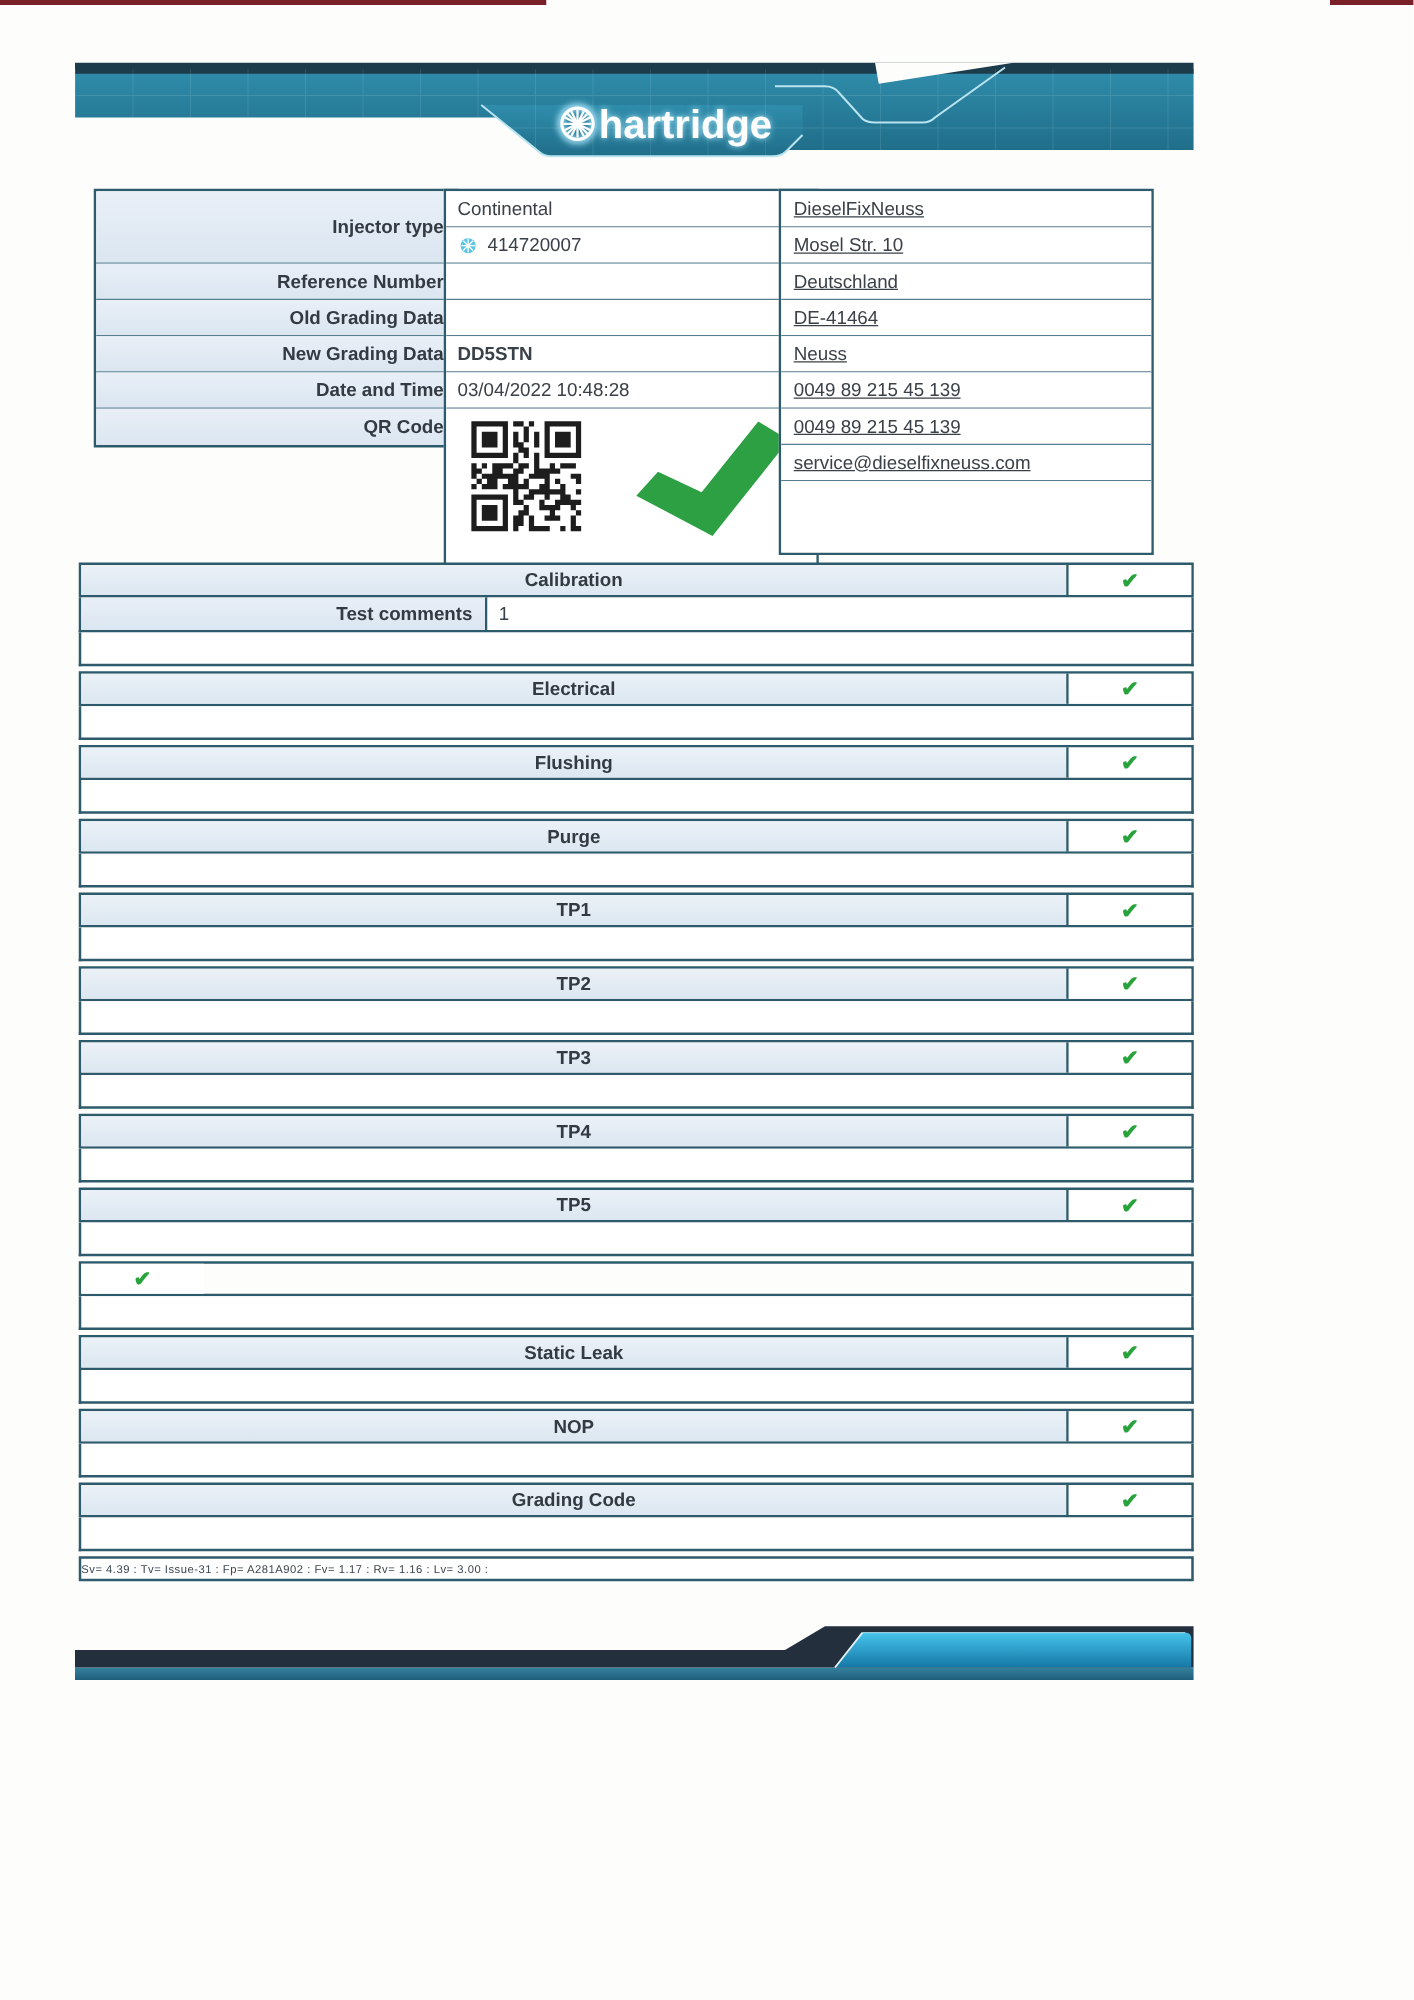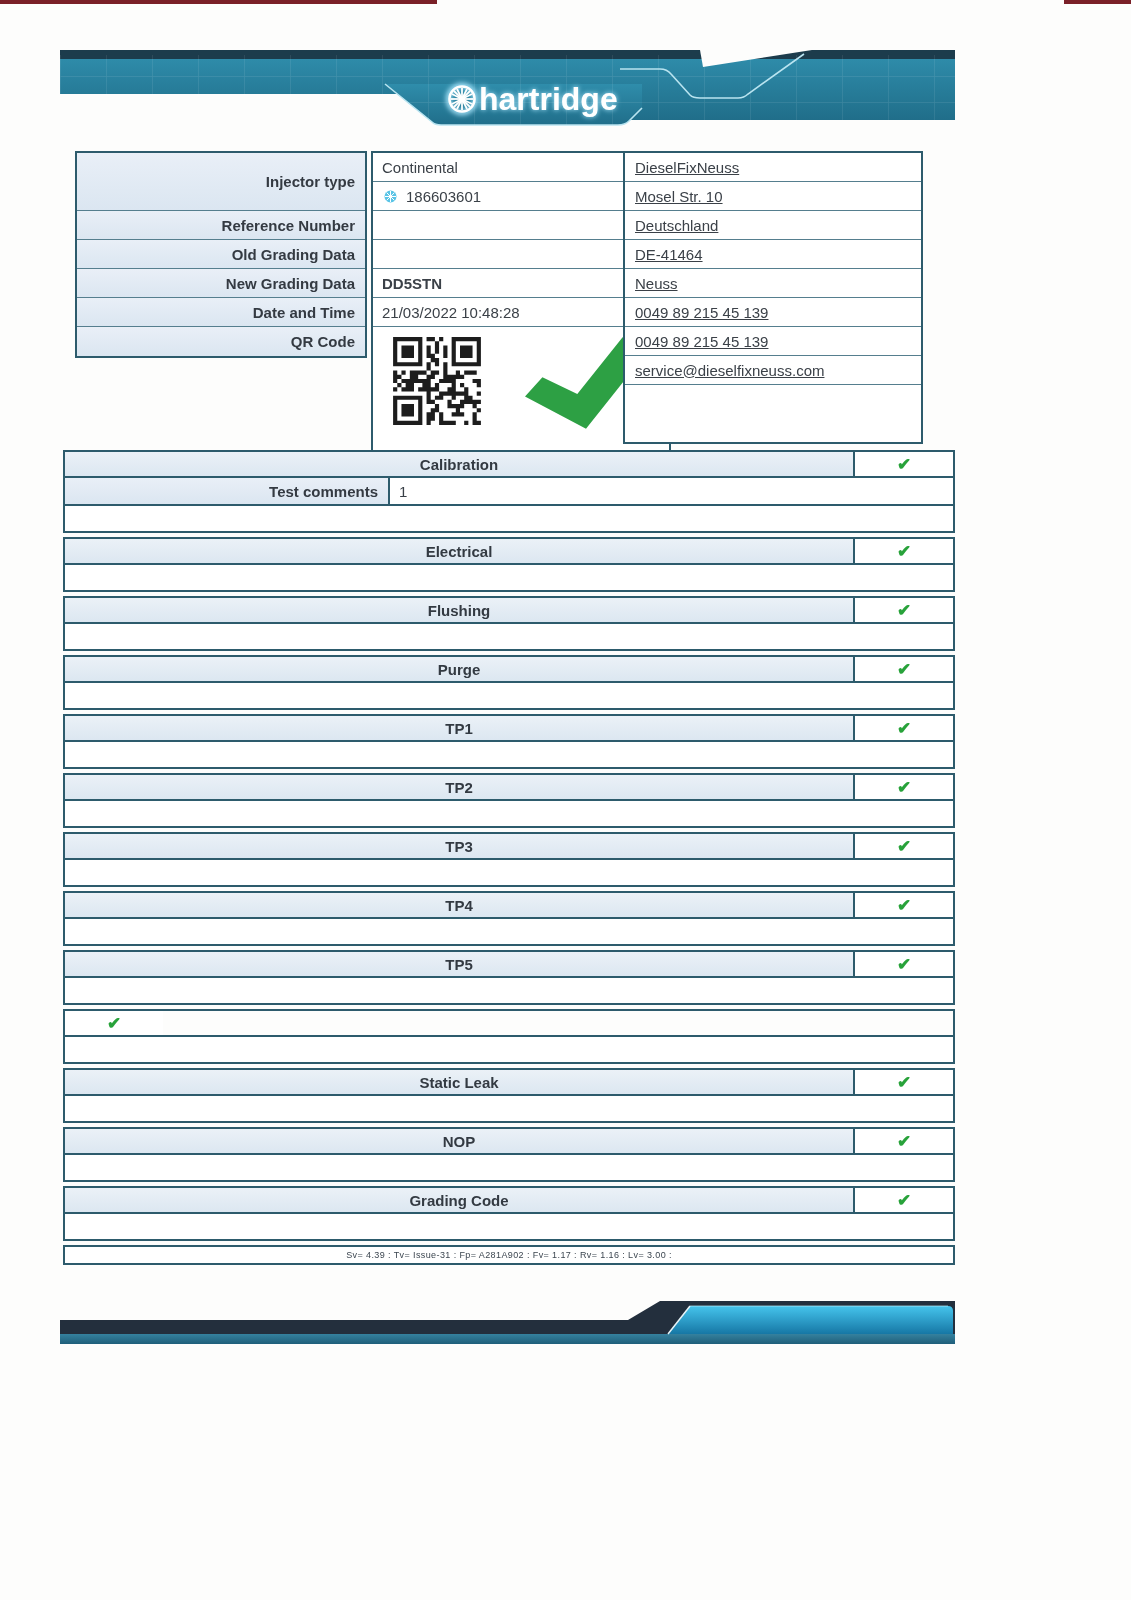--- a/index.html
+++ b/index.html
@@ -11,21 +11,21 @@
   .scan-mark.right{right:0;width:67px;}
 
   
   .banner-top{position:absolute;left:60px;top:50px;}
   .banner-bottom{position:absolute;left:60px;top:1292px;}
 
   
   .info-table{position:absolute;left:63px;top:151px;width:892px;}
   .col{position:absolute;top:0;box-sizing:border-box;border:2px solid #2d5b6c;background:#fff;}
   .col-labels{left:12px;width:292px;}
-  .col-values{left:308px;width:300px;}
+  .col-values{left:292px;width:300px;}
   .col-contact{left:560px;width:300px;text-decoration:underline;}
   .cell{box-sizing:border-box;height:29px;display:flex;align-items:center;
         font-size:15px;border-bottom:1px solid #557e8e;background:#fff;overflow:hidden;}
   .cell:last-child{border-bottom:none;text-align:right;}
   .lab{justify-content:flex-end;text-align:right;padding-right:10px;font-weight:bold;color:#343a42;
        background:linear-gradient(180deg,#e9eff7 0%,#dbe6f1 100%);}
   .lab.h2{height:58px;}
   .val{padding-left:9px;color:#3b4148;}
   .val.bold{font-weight:bold;}
   .contact-cell{padding-left:10px;color:#3b4148;}
@@ -45,21 +45,21 @@
             border-right:2px solid #2d5b6c;}
   .sec-check{width:98px;display:flex;align-items:center;justify-content:center;background:#fff;}
   .check{color:#28a23a;font-size:17px;font-weight:bold;line-height:1;}
   .sec-comments{display:flex;height:28px;border:2px solid #2d5b6c;border-top:none;box-sizing:border-box;}
   .sec-comments-label{width:325px;display:flex;align-items:center;justify-content:flex-end;
             padding-right:10px;box-sizing:border-box;font-weight:bold;font-size:15px;color:#343a42;
             background:linear-gradient(180deg,#e9eff7 0%,#dbe6f1 100%);border-right:2px solid #2d5b6c;}
   .sec-comments-value{flex:1;display:flex;align-items:center;padding-left:9px;font-size:15px;background:#fff;}
   .sec-empty{height:27px;border:2px solid #2d5b6c;border-top:none;background:#fff;box-sizing:border-box;}
   .footer-row{height:20px;margin-top:3px;border:2px solid #2d5b6c;box-sizing:border-box;
-            display:flex;align-items:center;justify-content:center;background:#fff;}
+            display:flex;align-items:center;justify-content:flex-start;background:#fff;}
   .version-line{font-size:9px;color:#3c4650;letter-spacing:.4px;}
 </style>
 </head>
 <body>
 
 <div class="page">
 
   <div class="scan-mark left"></div>
   <div class="scan-mark right"></div>
 
@@ -126,26 +126,26 @@
             <circle cx="6.5" cy="6.5" r="6" fill="#59c4e6"></circle>
             <g stroke="#ffffff" stroke-width="1">
               <line x1="6.5" y1="1" x2="6.5" y2="12"></line>
                 <line x1="1" y1="6.5" x2="12" y2="6.5"></line>
               <line x1="2.6" y1="2.6" x2="10.4" y2="10.4"></line>
                 <line x1="10.4" y1="2.6" x2="2.6" y2="10.4"></line>
             </g>
             <circle cx="6.5" cy="6.5" r="1.6" fill="#ffffff"></circle>
           </svg>
         </span>
-        <span>186603601</span>
+        <span>414720007</span>
       </div>
       <div class="cell val"></div>
       <div class="cell val"></div>
       <div class="cell val bold">DD5STN</div>
-      <div class="cell val">21/03/2022 10:48:28</div>
+      <div class="cell val">03/04/2022 10:48:28</div>
       <div class="cell qr-cell">
         <svg id="qr-svg" width="92" height="92" viewBox="-2 -2 88 88">
             <path d="M0,0h28v28h-28ZM4,4h20v20h-20ZM8,8h12v12h-12ZM56,0h28v28h-28ZM60,4h20v20h-20ZM64,8h12v12h-12ZM0,56h28v28h-28ZM4,60h20v20h-20ZM8,64h12v12h-12ZM32,0h4v4h-4ZM36,0h4v4h-4ZM44,0h4v4h-4ZM40,4h4v4h-4ZM32,8h4v4h-4ZM40,8h4v4h-4ZM48,8h4v4h-4ZM32,12h4v4h-4ZM40,12h4v4h-4ZM48,12h4v4h-4ZM32,16h4v4h-4ZM36,16h4v4h-4ZM48,16h4v4h-4ZM36,20h4v4h-4ZM40,20h4v4h-4ZM32,24h4v4h-4ZM40,24h4v4h-4ZM48,24h4v4h-4ZM32,28h4v4h-4ZM48,28h4v4h-4ZM0,32h4v4h-4ZM8,32h4v4h-4ZM16,32h4v4h-4ZM20,32h4v4h-4ZM24,32h4v4h-4ZM28,32h4v4h-4ZM36,32h4v4h-4ZM40,32h4v4h-4ZM48,32h4v4h-4ZM60,32h4v4h-4ZM68,32h4v4h-4ZM72,32h4v4h-4ZM76,32h4v4h-4ZM0,36h4v4h-4ZM4,36h4v4h-4ZM16,36h4v4h-4ZM20,36h4v4h-4ZM32,36h4v4h-4ZM36,36h4v4h-4ZM48,36h4v4h-4ZM52,36h4v4h-4ZM56,36h4v4h-4ZM60,36h4v4h-4ZM64,36h4v4h-4ZM0,40h4v4h-4ZM8,40h4v4h-4ZM12,40h4v4h-4ZM16,40h4v4h-4ZM20,40h4v4h-4ZM24,40h4v4h-4ZM28,40h4v4h-4ZM32,40h4v4h-4ZM44,40h4v4h-4ZM48,40h4v4h-4ZM52,40h4v4h-4ZM56,40h4v4h-4ZM76,40h4v4h-4ZM80,40h4v4h-4ZM4,44h4v4h-4ZM12,44h4v4h-4ZM16,44h4v4h-4ZM28,44h4v4h-4ZM32,44h4v4h-4ZM40,44h4v4h-4ZM56,44h4v4h-4ZM64,44h4v4h-4ZM80,44h4v4h-4ZM0,48h4v4h-4ZM8,48h4v4h-4ZM12,48h4v4h-4ZM16,48h4v4h-4ZM24,48h4v4h-4ZM28,48h4v4h-4ZM32,48h4v4h-4ZM36,48h4v4h-4ZM40,48h4v4h-4ZM52,48h4v4h-4ZM56,48h4v4h-4ZM68,48h4v4h-4ZM32,52h4v4h-4ZM44,52h4v4h-4ZM48,52h4v4h-4ZM52,52h4v4h-4ZM56,52h4v4h-4ZM60,52h4v4h-4ZM64,52h4v4h-4ZM68,52h4v4h-4ZM80,52h4v4h-4ZM32,56h4v4h-4ZM40,56h4v4h-4ZM44,56h4v4h-4ZM56,56h4v4h-4ZM68,56h4v4h-4ZM72,56h4v4h-4ZM32,60h4v4h-4ZM36,60h4v4h-4ZM52,60h4v4h-4ZM64,60h4v4h-4ZM68,60h4v4h-4ZM72,60h4v4h-4ZM76,60h4v4h-4ZM80,60h4v4h-4ZM40,64h4v4h-4ZM52,64h4v4h-4ZM56,64h4v4h-4ZM60,64h4v4h-4ZM64,64h4v4h-4ZM76,64h4v4h-4ZM36,68h4v4h-4ZM40,68h4v4h-4ZM60,68h4v4h-4ZM80,68h4v4h-4ZM32,72h4v4h-4ZM36,72h4v4h-4ZM44,72h4v4h-4ZM56,72h4v4h-4ZM60,72h4v4h-4ZM64,72h4v4h-4ZM76,72h4v4h-4ZM32,76h4v4h-4ZM36,76h4v4h-4ZM44,76h4v4h-4ZM76,76h4v4h-4ZM32,80h4v4h-4ZM44,80h4v4h-4ZM48,80h4v4h-4ZM52,80h4v4h-4ZM56,80h4v4h-4ZM68,80h4v4h-4ZM76,80h4v4h-4ZM80,80h4v4h-4Z" fill="#1d1d1d" fill-rule="evenodd"></path>
           </svg>
         <svg class="big-check" width="122" height="92" viewBox="0 0 140 105">
           <path d="M20,46 L0,68 L70,105 L140,17 L112,0 L60,65 Z" fill="#2da044"></path>
         </svg>
       </div>
     </div>
 

